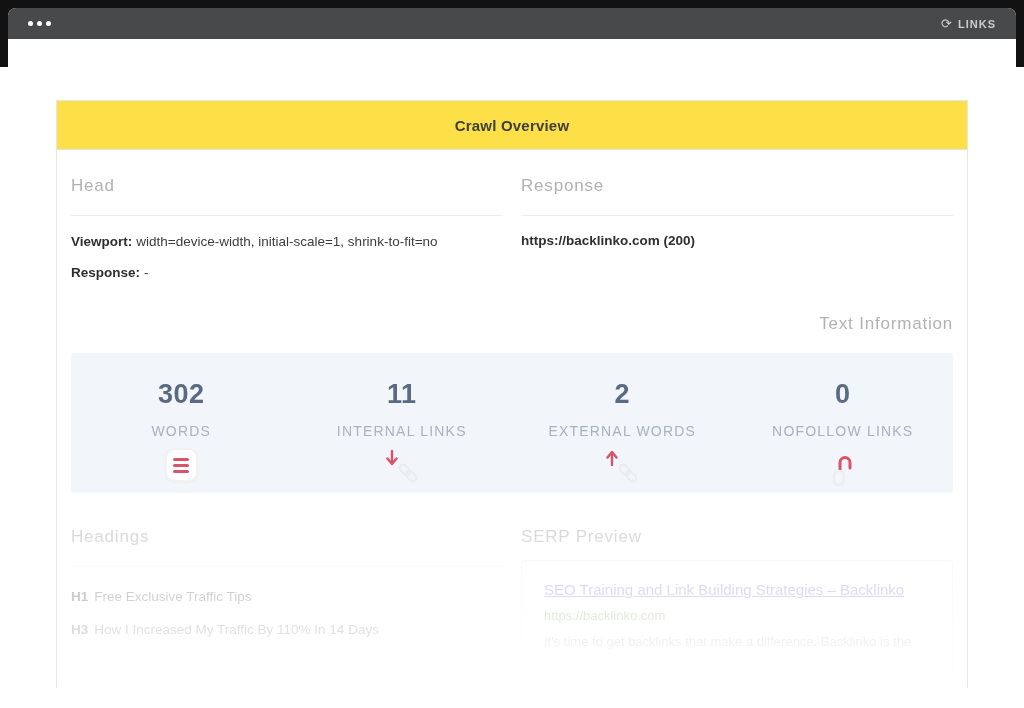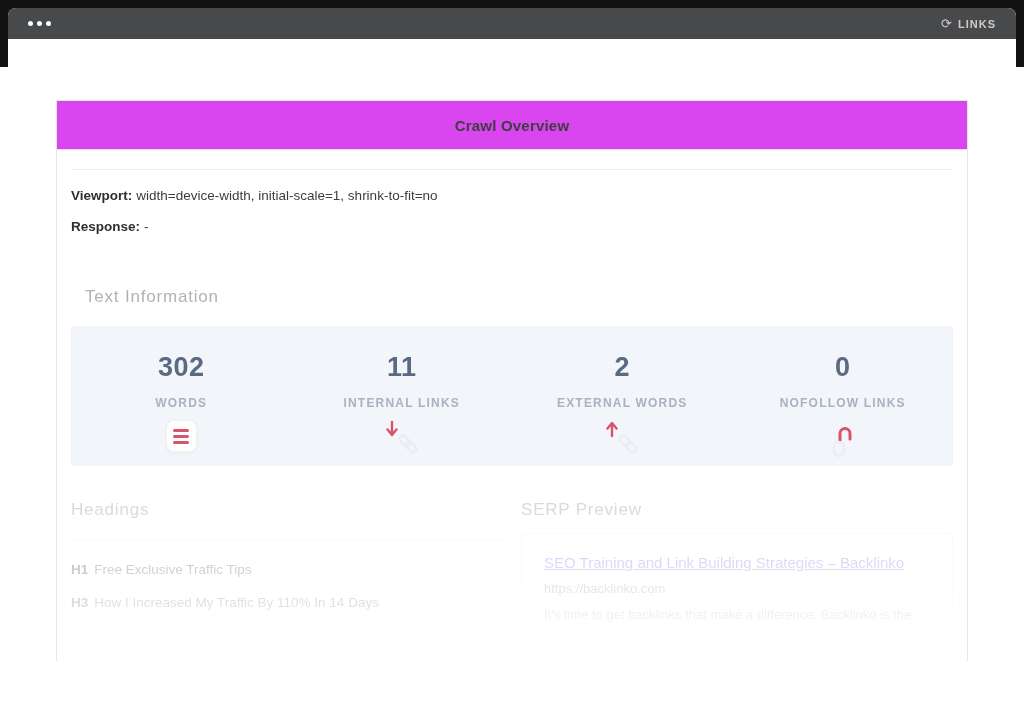--- a/index.html
+++ b/index.html
@@ -13,44 +13,44 @@
   .titlebar { height:31px; background:#48494b; border-radius:8px 8px 0 0;
     display:flex; align-items:center; padding:0 20px; }
   .dots { display:flex; gap:4px; cursor:pointer; }
   .dots span { width:5px; height:5px; border-radius:50%; background:#fff; display:block; }
   .rerun { margin-left:auto; display:flex; align-items:center; gap:5px;
     color:#cccccc; font-size:11px; font-weight:bold; letter-spacing:1px; cursor:pointer; }
   .rerun .glyph { font-size:13px; font-weight:normal; line-height:1; }
 
   
   .card { width:912px; margin:61px auto 0; border:1px solid #e6e6e8; background:#fff; }
-  .card-header { height:49px; background:#d946ef; border-bottom:1px solid #e3e3e4;
+  .card-header { height:49px; background:#fde047; border-bottom:1px solid #e3e3e4;
     display:flex; align-items:center; justify-content:center;
     font-size:15px; font-weight:bold; color:#3e3e40; letter-spacing:0.2px; }
   .card-body { padding:0 14px 0; }
 
   .two-col { display:flex; gap:18px; }
   .col { flex:1; min-width:0; }
 
   .sec-title { margin-top:26px; font-size:17px; color:#b2b2b2; letter-spacing:0.8px; font-weight:400; }
   .divider { border:none; border-top:1px solid #ededed; margin-top:19px; }
 
   .meta-row { margin-top:17px; font-size:13.5px; color:#3d3d3d; line-height:1.35; }
   .meta-row + .meta-row { margin-top:13px; }
   .meta-label { font-weight:bold; color:#2f2f2f; margin-right:4px; }
   .response-url { margin-top:17px; font-size:13.5px; font-weight:bold; color:#2f2f2f; }
 
   
-  .textinfo { margin-top:51px; }
+  .textinfo { margin-top:32px;text-align:right; }
   .textinfo .sec-title { margin-top:0; padding-left:14px; }
   .stats-panel { margin-top:19px; height:140px; background:#f2f5f9; border-radius:2px;
     display:flex; align-items:stretch; }
   .stat { flex:1; display:flex; flex-direction:column; align-items:center; padding-top:26px; }
   .stat-value { font-size:27px; font-weight:bold; color:#5b6a83; letter-spacing:0.5px; }
-  .stat-label { margin-top:13px; font-size:12px; font-weight:bold; letter-spacing:1.2px; color:#a9b2c0; }
+  .stat-label { margin-top:13px; font-size:14px; font-weight:normal; letter-spacing:1.2px; color:#a9b2c0; }
   .stat-icon { margin-top:9px; height:40px; display:flex; align-items:flex-start; justify-content:center; }
 
   .words-box { width:33px; height:34px; background:#fff; border:2px solid #f1f1f4; border-radius:9px;
     display:flex; flex-direction:column; justify-content:center; align-items:center; gap:3px;
     box-shadow:0 1px 2px rgba(0,0,0,0.03); }
   .words-box i { display:block; width:16px; height:3px; border-radius:2px; background:#d9536a; }
 
   .linkicon { position:relative; width:44px; height:40px; }
   .linkicon svg.chain { position:absolute; right:3px; bottom:2px; }
   .linkicon svg.arrow { position:absolute; left:6px; top:1px; }
@@ -91,27 +91,33 @@
     </div>
   </div>
 
   <div class="card">
     <div class="card-header">Crawl Overview</div>
 
     <div class="card-body">
 
       <div class="two-col">
         <div class="col">
+          <div class="sec-title">Head</div>
           <hr class="divider">
           <div class="meta-row">
             <span class="meta-label">Viewport:</span><span>width=device-width, initial-scale=1, shrink-to-fit=no</span>
           </div>
           <div class="meta-row">
             <span class="meta-label">Response:</span><span>-</span>
           </div>
+        </div>
+        <div class="col">
+          <div class="sec-title">Response</div>
+          <hr class="divider">
+          <div class="response-url">https://backlinko.com (200)</div>
         </div>
       </div>
 
       <div class="textinfo">
         <div class="sec-title">Text Information</div>
         <div class="stats-panel">
 
           <div class="stat">
             <div class="stat-value">302</div>
             <div class="stat-label">WORDS</div>

